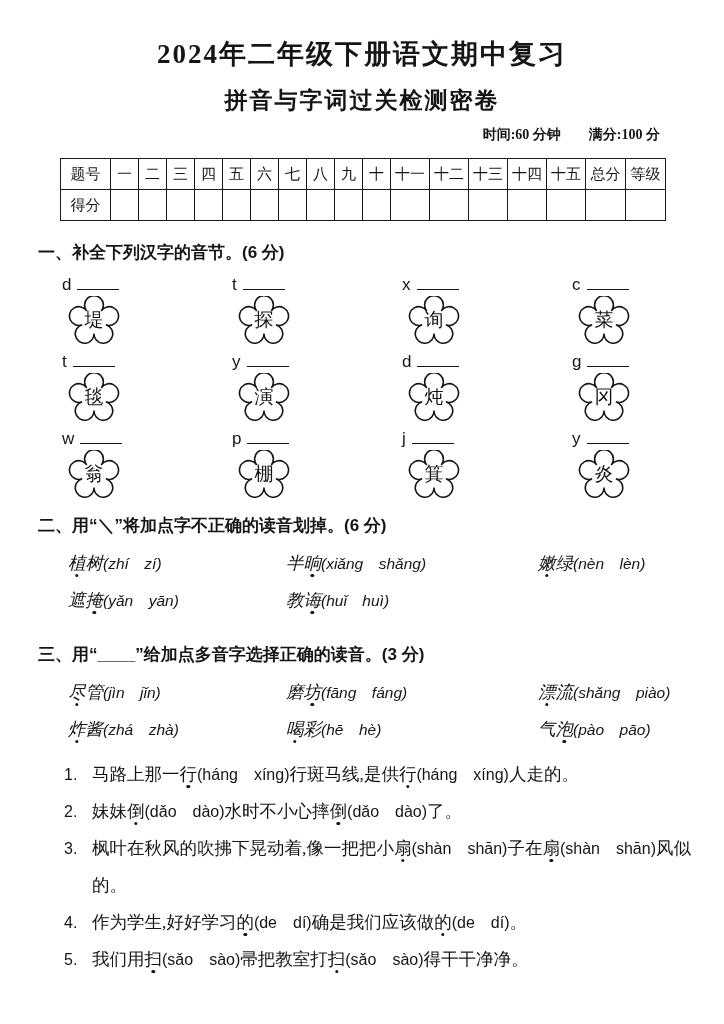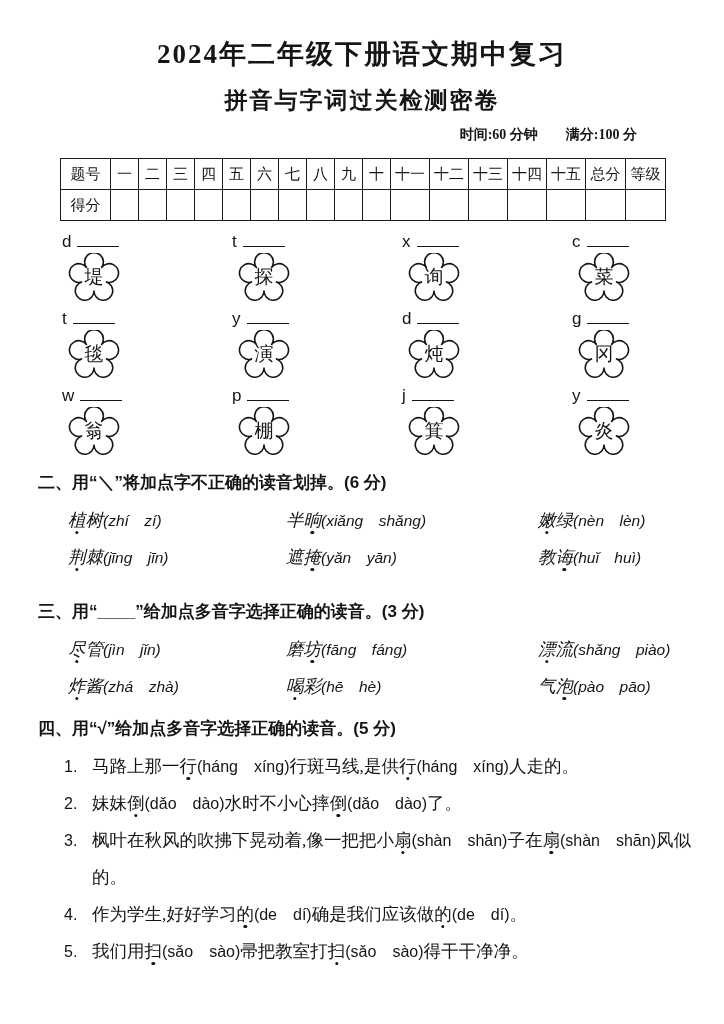--- a/index.html
+++ b/index.html
@@ -16,21 +16,21 @@
   .title1 {
     margin: 36px 0 5px; text-align: center;
     font-size: 27px; font-weight: 700; letter-spacing: 2px;
   }
   .title2 {
     margin: 13px 0 0; text-align: center;
     font-size: 23px; font-weight: 700; letter-spacing: 2px;
   }
   .meta {
     display: flex; justify-content: flex-end; gap: 28px;
-    padding-right: 87px; margin-top: 10px;
+    padding-right: 64px; margin-top: 10px;
     font-size: 14px; font-weight: 700;
   }
 
   
   table.score { border-collapse: collapse; margin: 14px 0 0 60px; table-layout: fixed; }
   .score th, .score td {
     border: 1.6px solid #1a1a1a;
     font-size: 15px; font-weight: 400; text-align: center;
     padding: 0; height: 31px; overflow: hidden; white-space: nowrap;
   }
@@ -173,20 +173,21 @@
           <td></td>
         <td></td>
           <td></td>
         <td></td>
           <td></td>
         <td></td>
       </tr>
     </tbody>
   </table>
 
+  <div class="sec-h h1m">一、补全下列汉字的音节。(6 分)</div>
   <div class="fgrid">
 
     <div class="fitem">
       <div class="syll"><span>d</span><span class="blank"></span></div>
       <div class="flower">
         <svg viewBox="0 0 64 56">
             <path d="M40.2,16.7 A10.5,10.5 0 1 1 45.3,32.3 A10.5,10.5 0 1 1 32,42 A10.5,10.5 0 1 1 18.7,32.3 A10.5,10.5 0 1 1 23.8,16.7 A10.5,10.5 0 1 1 40.2,16.7 Z" fill="#fff" stroke="#151515" stroke-width="1.8"></path>
           </svg>
         <span class="fchar">堤</span>
       </div>
@@ -302,36 +303,34 @@
       </div>
     </div>
 
   </div>
 
   <div class="sec-h h2m">二、用“＼”将加点字不正确的读音划掉。(6 分)</div>
   <div class="wgrid">
     <div><span></span><span class="dot">植</span><span>树</span><span class="py">(zhí zí)</span></div>
     <div><span>半</span><span class="dot">晌</span><span></span><span class="py">(xiǎng shǎng)</span></div>
     <div><span></span><span class="dot">嫩</span><span>绿</span><span class="py">(nèn lèn)</span></div>
-    <div><span></span><span class="dot">荆</span><span>棘</span><span class="py">(jīng jīn)</span></div>
     <div><span>遮</span><span class="dot">掩</span><span></span><span class="py">(yǎn yān)</span></div>
     <div><span>教</span><span class="dot">诲</span><span></span><span class="py">(huǐ huì)</span></div>
   </div>
 
   <div class="sec-h h3m">三、用“____”给加点多音字选择正确的读音。(3 分)</div>
   <div class="wgrid">
     <div><span></span><span class="dot">尽</span><span>管</span><span class="py">(jìn jǐn)</span></div>
     <div><span>磨</span><span class="dot">坊</span><span></span><span class="py">(fāng fáng)</span></div>
     <div><span></span><span class="dot">漂</span><span>流</span><span class="py">(shǎng piào)</span></div>
     <div><span></span><span class="dot">炸</span><span>酱</span><span class="py">(zhá zhà)</span></div>
     <div><span></span><span class="dot">喝</span><span>彩</span><span class="py">(hē hè)</span></div>
     <div><span>气</span><span class="dot">泡</span><span></span><span class="py">(pào pāo)</span></div>
   </div>
 
-  <div class="sec-h h4m">四、用“√”给加点多音字选择正确的读音。(5 分)</div>
   <div class="sents">
 
     <div class="sent">
       <span class="s-num">1.</span>
       <span class="s-body"><span>马路上那一</span><span class="dot">行</span><span class="py">(háng xíng)</span><span>行斑马线,是供</span><span class="dot">行</span><span class="py">(háng xíng)</span><span>人走的。</span></span>
     </div>
 
     <div class="sent">
       <span class="s-num">2.</span>
       <span class="s-body"><span>妹妹</span><span class="dot">倒</span><span class="py">(dǎo dào)</span><span>水时不小心摔</span><span class="dot">倒</span><span class="py">(dǎo dào)</span><span>了。</span></span>

